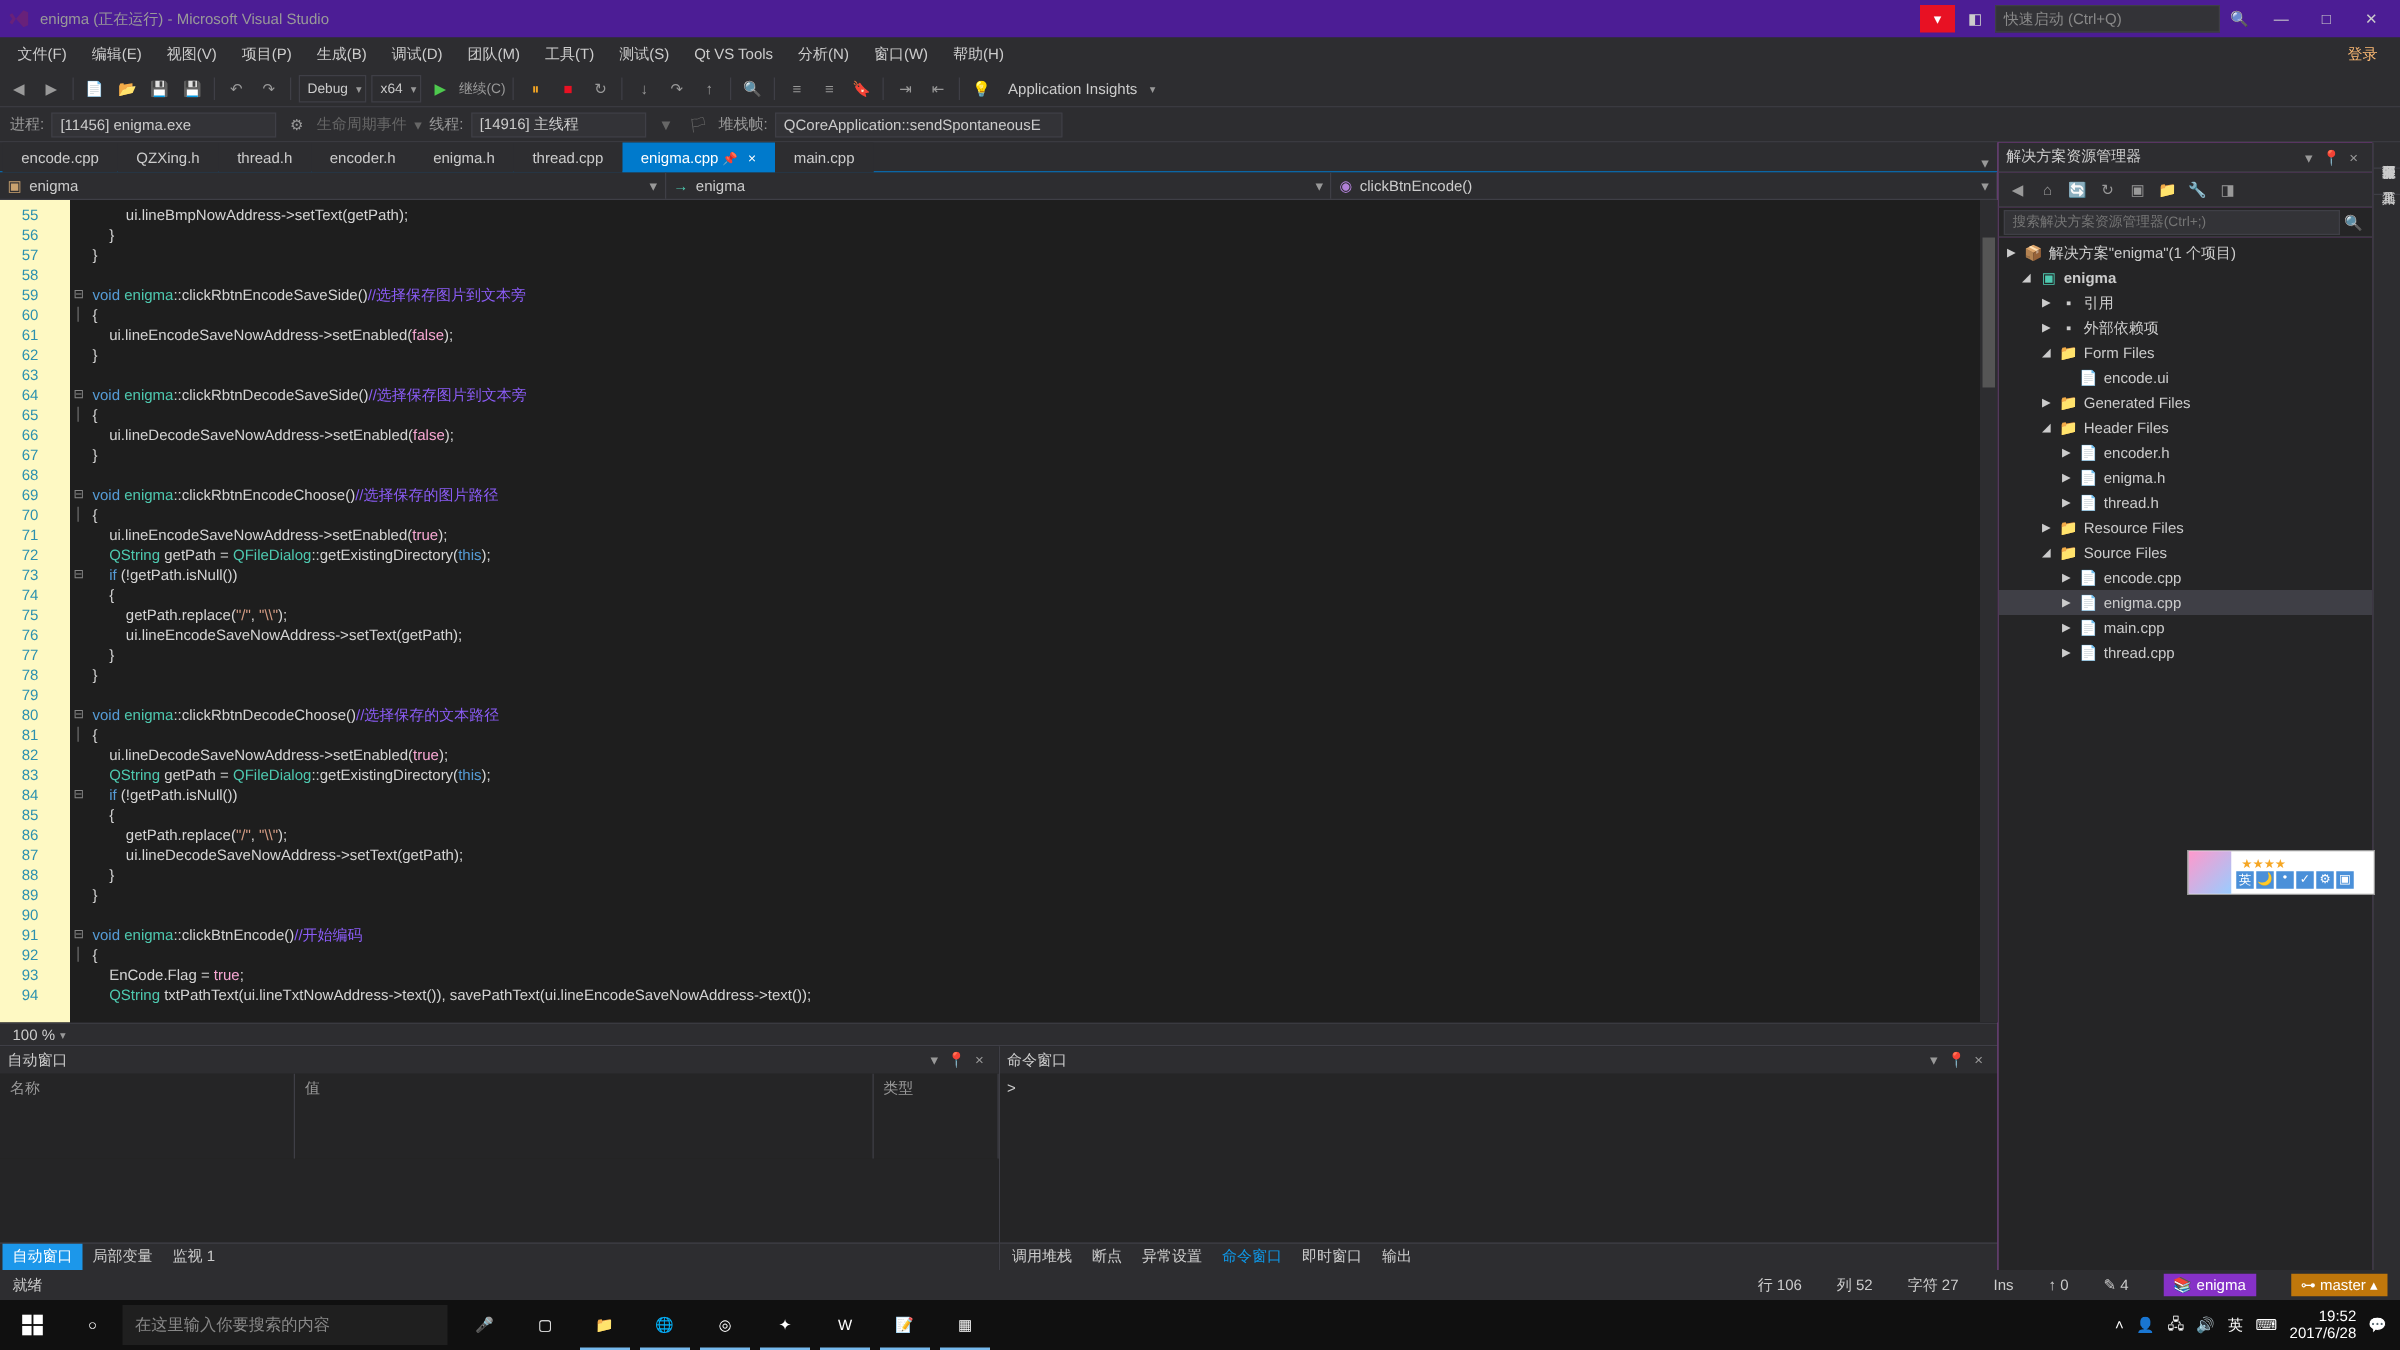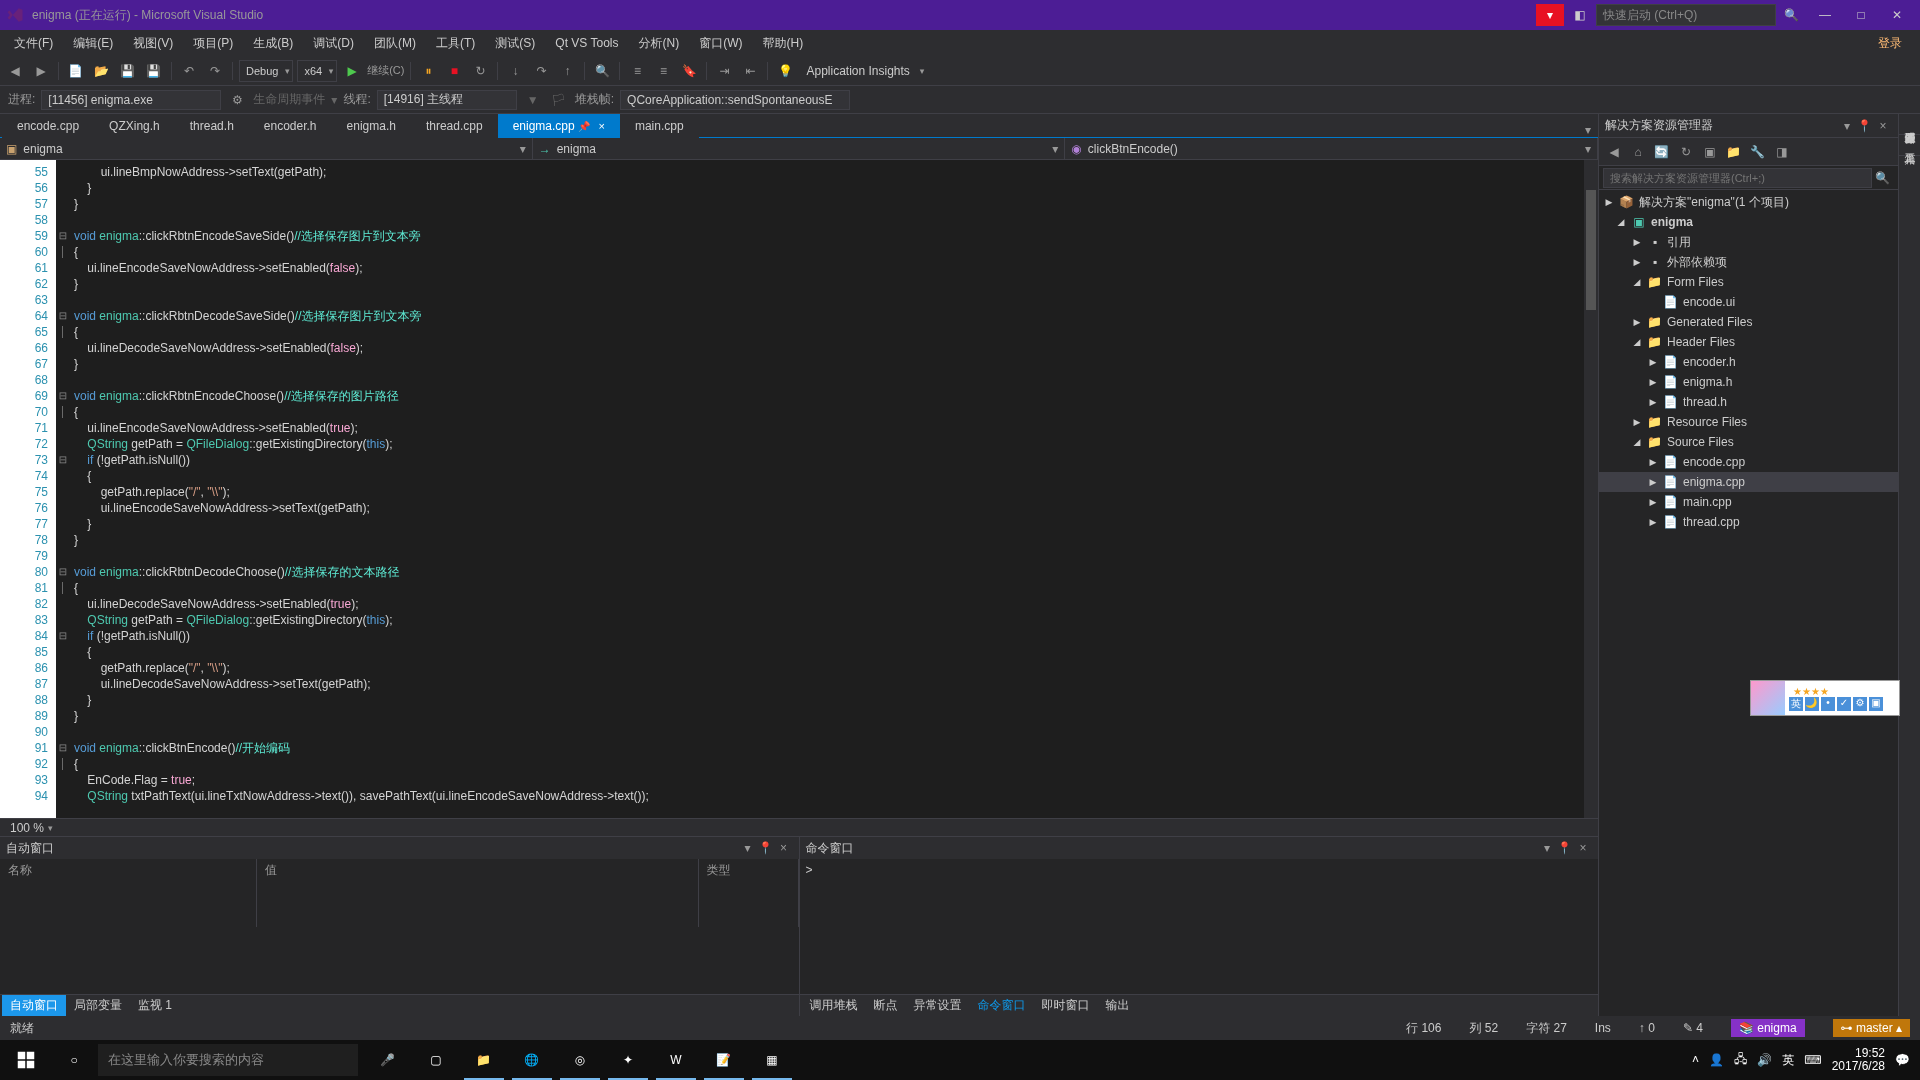--- a/index.html
+++ b/index.html
@@ -30,45 +30,45 @@
 .tabs{height:24px;background:#2d2d30;display:flex;align-items:flex-end;border-bottom:1px solid #007acc;padding-left:2px}
 .tab{padding:4px 14px;color:#ccc;background:#2d2d30;font-size:12px;border:1px solid transparent;margin-bottom:-1px}
 .tab.active{background:#007acc;color:#fff}
 .tab .x{margin-left:8px;color:#fff;font-size:11px}
 .tabs .end{flex:1}
 .tabs .drop{width:20px;text-align:center;color:#999}
 .navbar{height:22px;background:#2d2d30;display:flex;border-bottom:1px solid #3f3f46}
 .navbar .nb{flex:1;border-right:1px solid #3f3f46;display:flex;align-items:center;padding:0 6px;color:#ccc;font-size:11px;gap:6px}
 .navbar .nb .ico{color:#c9a26f}
 .editor{flex:1;display:flex;background:#1e1e1e;overflow:hidden;position:relative;font-family:Consolas,monospace;font-size:13px;line-height:16px}
-.gutter{width:56px;background:#ffffff;text-align:right;color:#2b91af;padding:4px 8px 4px 0}
+.gutter{width:56px;background:#fef9c3;text-align:center;color:#2b91af;padding:4px 8px 4px 0}
 .gutter div{height:16px}
 .fold{width:14px;padding-top:4px}
 .fold div{height:16px;color:#888;font-size:10px;text-align:center}
 .code{flex:1;padding:4px 0 4px 4px;white-space:pre;color:#d4d4d4;overflow:hidden}
 .code .line{height:16px}
 .kw{color:#569cd6}
 .cls{color:#4ec9b0}
 .str{color:#d69d85}
-.cmt{color:#5eead4}
+.cmt{color:#8b5cf6}
 .bool{color:#f9a8d4}
 .mscroll{position:absolute;right:0;top:0;bottom:0;width:14px;background:#2d2d30}
 .mscroll .thumb{position:absolute;right:2px;width:10px;background:#555;top:30px;height:120px}
 .zoombar{height:18px;background:#2d2d30;border-top:1px solid #3f3f46;display:flex;align-items:center;padding:0 6px;color:#ccc;font-size:11px}
 .zoombar .z{padding:0 4px}
 .panels{height:180px;display:flex;background:#252526;border-top:1px solid #3f3f46}
 .panel{flex:1;display:flex;flex-direction:column;border-right:1px solid #3f3f46}
 .panel:last-child{border-right:none}
 .panelhead{height:22px;background:#2d2d30;display:flex;align-items:center;padding:0 6px;color:#ccc;font-size:11px}
 .panelhead .sp{flex:1}
 .panelhead .hb{width:18px;text-align:center;color:#999}
 .panelbody{flex:1;background:#252526;color:#ccc;font-size:11px}
 .panelbody.cols{display:flex}
 .panelbody .colh{padding:3px 8px;border-right:1px solid #3f3f46;color:#999}
-.panelbody .colh:nth-child(1){width:257px}
+.panelbody .colh:nth-child(1){width:236px}
 .panelbody .colh:nth-child(2){flex:1}
 .panelbody .colh:nth-child(3){width:100px}
 .paneltabs{height:22px;background:#2d2d30;border-top:1px solid #3f3f46;display:flex;align-items:center;padding:0 2px;font-size:11px}
 .paneltabs .pt{padding:2px 8px;color:#ccc}
 .paneltabs .pt.on{background:#1c97ea;color:#fff}
 .paneltabs .pt.blue{color:#0e98e8}
 .rightcol{width:300px;background:#d946ef;display:flex;flex-direction:column;border-left:1px solid #3f3f46}
 .rarrow{width:22px;background:#2d2d30;display:flex;flex-direction:column;border-left:1px solid #3f3f46}
 .rarrow .vtab{writing-mode:vertical-rl;padding:10px 3px;color:#ccc;font-size:11px;border-bottom:1px solid #3f3f46;text-align:center}
 .rhead{height:24px;background:#2d2d30;display:flex;align-items:center;padding:0 6px;color:#ccc;border-bottom:1px solid #3f3f46;font-size:12px}

